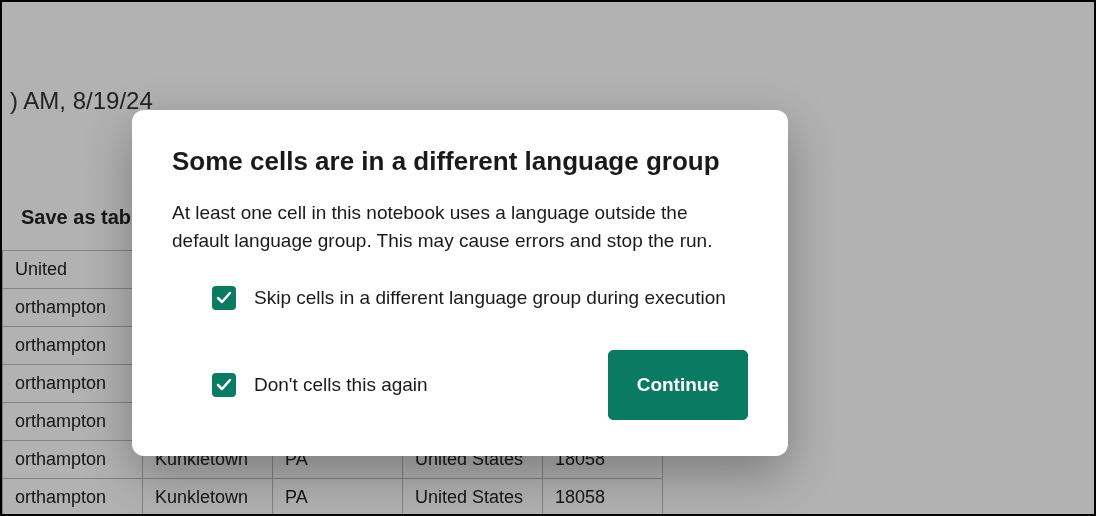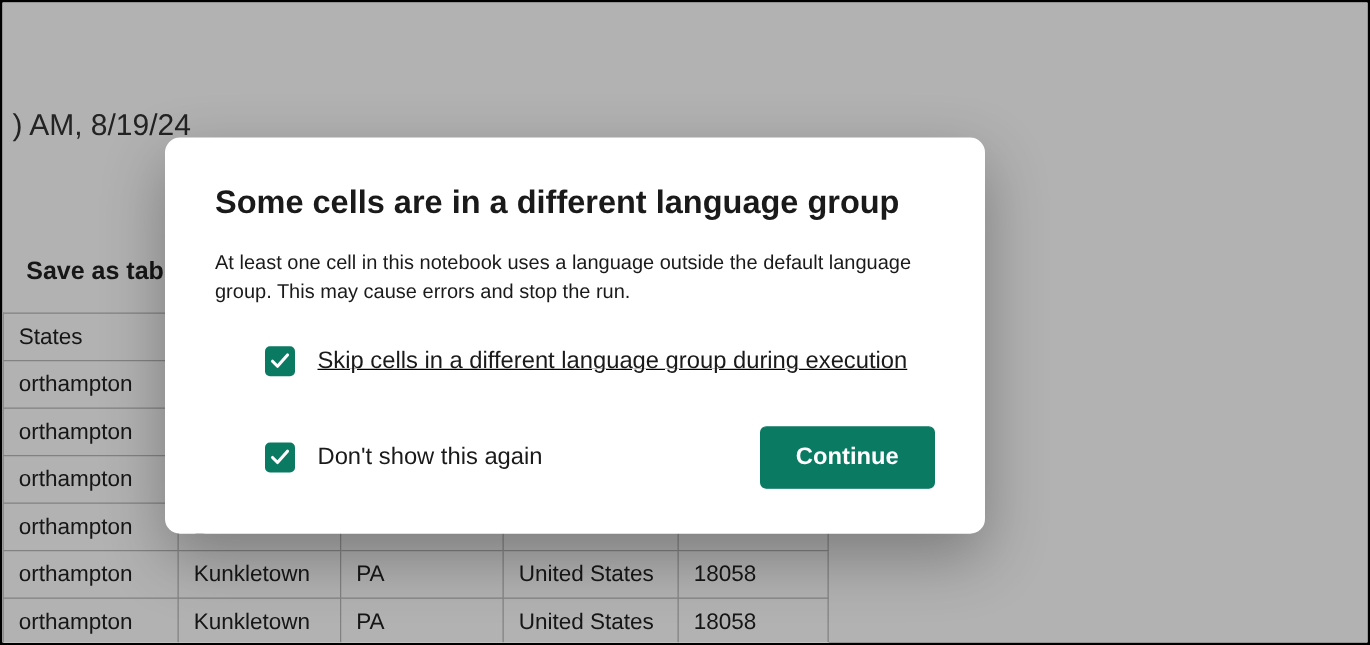--- a/index.html
+++ b/index.html
@@ -71,32 +71,31 @@
       box-shadow: 0 18px 50px rgba(0,0,0,0.3);
       padding: 36px 40px 36px 40px;
     }
     .dialog-title {
       font-size: 26px;
       font-weight: 600;
       color: #1a1a1a;
       margin-bottom: 22px;
     }
     .dialog-body {
-      font-size: 16px;
+      font-size: 19px;
       color: #1a1a1a;
       line-height: 1.45;
       margin-bottom: 32px;
     }
     .checkbox-row {
       display: flex;
       align-items: center;
       gap: 18px;
       margin-left: 40px;
       margin-bottom: 24px;
-      text-decoration: underline;
     }
     .cbx {
       width: 24px;
       height: 24px;
       background: #0b7a62;
       border-radius: 4px;
       display: flex;
       align-items: center;
       justify-content: center;
       flex-shrink: 0;
@@ -117,21 +116,21 @@
       align-items: center;
       gap: 18px;
       margin-left: 40px;
     }
     .button-group {
       display: flex;
       gap: 12px;
     }
     .btn {
       font-size: 19px;
-      padding: 13px 28px;
+      padding: 23px 28px;
       border-radius: 5px;
       cursor: pointer;
       font-family: inherit;
     }
     .btn-primary {
       background: #0b7a62;
       color: #fff;
       border: 1px solid #0b7a62;
       font-weight: 600;
     }
@@ -144,21 +143,21 @@
 </head>
 <body>
 
 <div class="background">
   <div class="bg-timestamp">) AM, 8/19/24</div>
   <div class="bg-save">Save as table</div>
 
   <table class="bg-table">
     <thead>
       <tr>
-        <th class="col-county">States</th>
+        <th class="col-county">United</th>
         <th class="col-city small">A</th>
         <th class="col-state"></th>
         <th class="col-country"></th>
         <th class="col-zip"></th>
       </tr>
     </thead>
     <tbody>
       <tr>
         <td>orthampton</td>
         <td>D</td>
@@ -220,19 +219,19 @@
     <div class="cbx-label">Skip cells in a different language group during execution</div>
   </div>
 
   <div class="bottom-row">
     <div class="bottom-left">
       <div class="cbx">
         <svg viewBox="0 0 16 16">
             <path d="M2 8 L6 12 L14 3" stroke="#fff" stroke-width="2.5" fill="none" stroke-linecap="round" stroke-linejoin="round"></path>
           </svg>
       </div>
-      <div class="cbx-label">Don't show this again</div>
+      <div class="cbx-label">Don't cells this again</div>
     </div>
     <div class="button-group">
       <button class="btn btn-primary">Continue</button>
     </div>
   </div>
 </div>
 
 </body></html>

